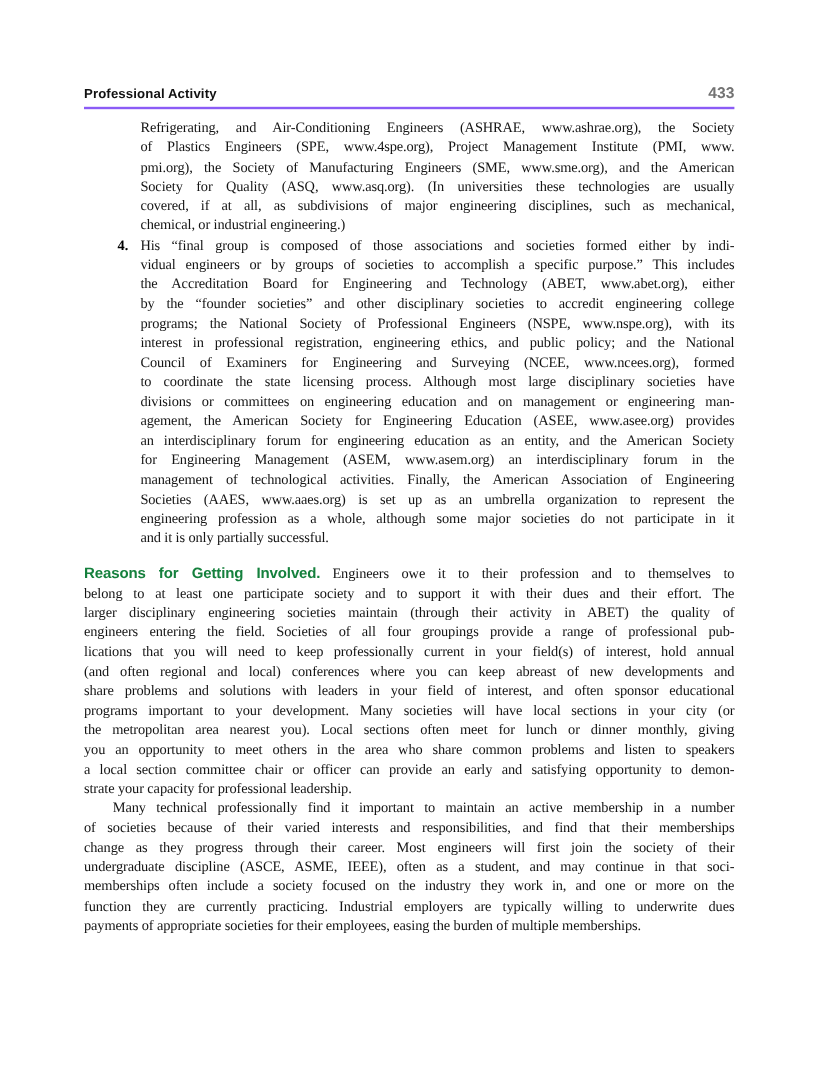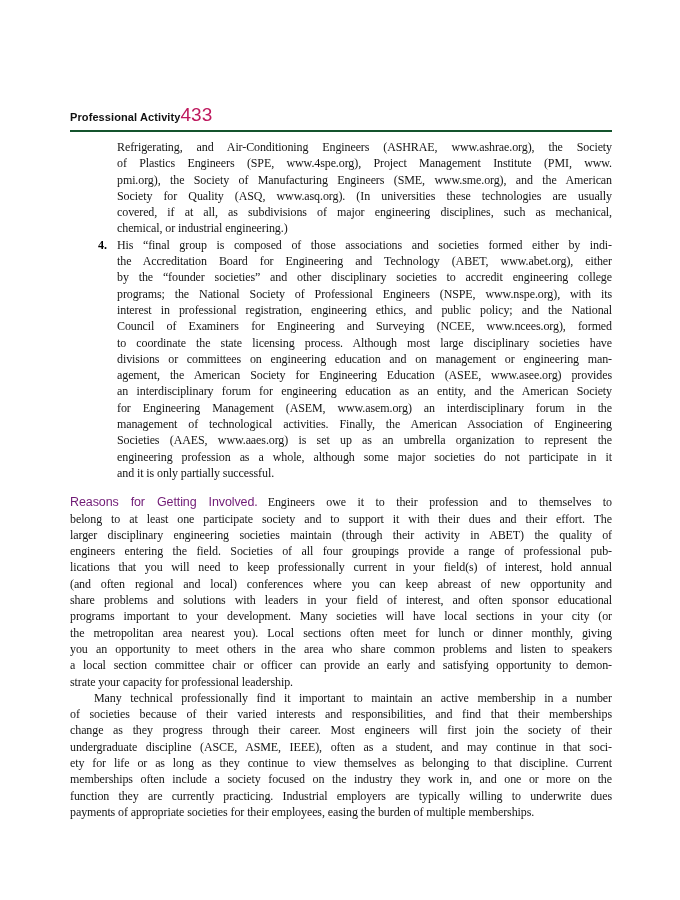--- a/index.html
+++ b/index.html
@@ -16,36 +16,37 @@
   }
   .page {
     box-sizing: border-box;
     width: 680px;
     height: 900px;
     padding: 0 68px 0 70px;
     background: #ffffff;
   }
   .running-header {
     display: flex;
+    justify-content: space-between;
     align-items: baseline;
-    margin-top: 104px;
+    margin-top: 70px;
     padding-bottom: 4px;
-    border-bottom: 2px solid #14532d;
+    border-bottom: 2px solid #8b5cf6;
     font-family: "Liberation Sans", sans-serif;
   }
   .running-header .rh-title {
     font-size: 11px;
     font-weight: 700;
     letter-spacing: 0.1px;
     color: #111111;
   }
   .running-header .rh-page {
-    font-size: 19px;
-    font-weight: 400;
-    color: #be185d;
+    font-size: 13px;
+    font-weight: 700;
+    color: #737373;
   }
   main { margin-top: 7px; }
 
   .tline {
     font-size: 12px;
     line-height: 16.3px;
     letter-spacing: -0.1px;
     text-align: justify;
     text-align-last: justify;
     white-space: normal;
@@ -60,24 +61,24 @@
     top: 0;
     font-weight: 700;
     font-size: 12px;
     line-height: 16.3px;
     color: #000000;
   }
 
   .section-para1 { margin-top: 13px; }
   .runin-heading {
     font-family: "Liberation Sans", sans-serif;
-    font-weight: 400;
+    font-weight: 700;
     font-size: 12.5px;
     letter-spacing: -0.1px;
-    color: #701a75;
+    color: #15803d;
     margin-right: 10px;
   }
   .para2 .tline:first-child { text-indent: 24px; }
 </style>
 </head>
 <body>
 
 <div class="page">
 
   <header class="running-header">
@@ -93,20 +94,21 @@
         <div class="tline">pmi.org), the Society of Manufacturing Engineers (SME, www.sme.org), and the American</div>
         <div class="tline">Society for Quality (ASQ, www.asq.org). (In universities these technologies are usually</div>
         <div class="tline">covered, if at all, as subdivisions of major engineering disciplines, such as mechanical,</div>
         <div class="tline is-last">chemical, or industrial engineering.)</div>
       </div>
 
     <div class="list-item">
       <span class="list-num">4.</span>
       <div>
           <div class="tline">His “final group is composed of those associations and societies formed either by indi-</div>
+          <div class="tline">vidual engineers or by groups of societies to accomplish a specific purpose.” This includes</div>
           <div class="tline">the Accreditation Board for Engineering and Technology (ABET, www.abet.org), either</div>
           <div class="tline">by the “founder societies” and other disciplinary societies to accredit engineering college</div>
           <div class="tline">programs; the National Society of Professional Engineers (NSPE, www.nspe.org), with its</div>
           <div class="tline">interest in professional registration, engineering ethics, and public policy; and the National</div>
           <div class="tline">Council of Examiners for Engineering and Surveying (NCEE, www.ncees.org), formed</div>
           <div class="tline">to coordinate the state licensing process. Although most large disciplinary societies have</div>
           <div class="tline">divisions or committees on engineering education and on management or engineering man-</div>
           <div class="tline">agement, the American Society for Engineering Education (ASEE, www.asee.org) provides</div>
           <div class="tline">an interdisciplinary forum for engineering education as an entity, and the American Society</div>
           <div class="tline">for Engineering Management (ASEM, www.asem.org) an interdisciplinary forum in the</div>
@@ -119,35 +121,34 @@
 
     <div class="section-para1">
       <div class="tline">
         <span class="runin-heading">Reasons for Getting Involved.</span><span>Engineers owe it to their profession and to themselves to</span>
       </div>
       <div>
           <div class="tline">belong to at least one participate society and to support it with their dues and their effort. The</div>
           <div class="tline">larger disciplinary engineering societies maintain (through their activity in ABET) the quality of</div>
           <div class="tline">engineers entering the field. Societies of all four groupings provide a range of professional pub-</div>
           <div class="tline">lications that you will need to keep professionally current in your field(s) of interest, hold annual</div>
-          <div class="tline">(and often regional and local) conferences where you can keep abreast of new opportunity and</div>
+          <div class="tline">(and often regional and local) conferences where you can keep abreast of new developments and</div>
           <div class="tline">share problems and solutions with leaders in your field of interest, and often sponsor educational</div>
           <div class="tline">programs important to your development. Many societies will have local sections in your city (or</div>
           <div class="tline">the metropolitan area nearest you). Local sections often meet for lunch or dinner monthly, giving</div>
           <div class="tline">you an opportunity to meet others in the area who share common problems and listen to speakers</div>
           <div class="tline">a local section committee chair or officer can provide an early and satisfying opportunity to demon-</div>
           <div class="tline is-last">strate your capacity for professional leadership.</div>
         </div>
     </div>
 
     <div class="para2">
         <div class="tline">Many technical professionally find it important to maintain an active membership in a number</div>
         <div class="tline">of societies because of their varied interests and responsibilities, and find that their memberships</div>
         <div class="tline">change as they progress through their career. Most engineers will first join the society of their</div>
         <div class="tline">undergraduate discipline (ASCE, ASME, IEEE), often as a student, and may continue in that soci-</div>
-        <div class="tline">ety for life or as long as they continue to view themselves as belonging to that discipline. Current</div>
         <div class="tline">memberships often include a society focused on the industry they work in, and one or more on the</div>
         <div class="tline">function they are currently practicing. Industrial employers are typically willing to underwrite dues</div>
         <div class="tline is-last">payments of appropriate societies for their employees, easing the burden of multiple memberships.</div>
       </div>
 
   </main>
 </div>
 
 </body></html>

